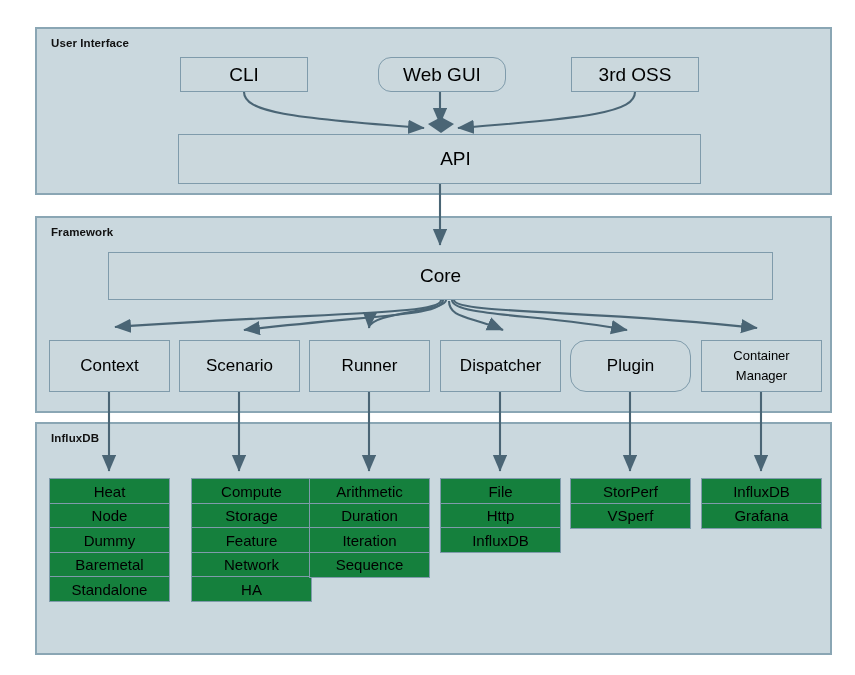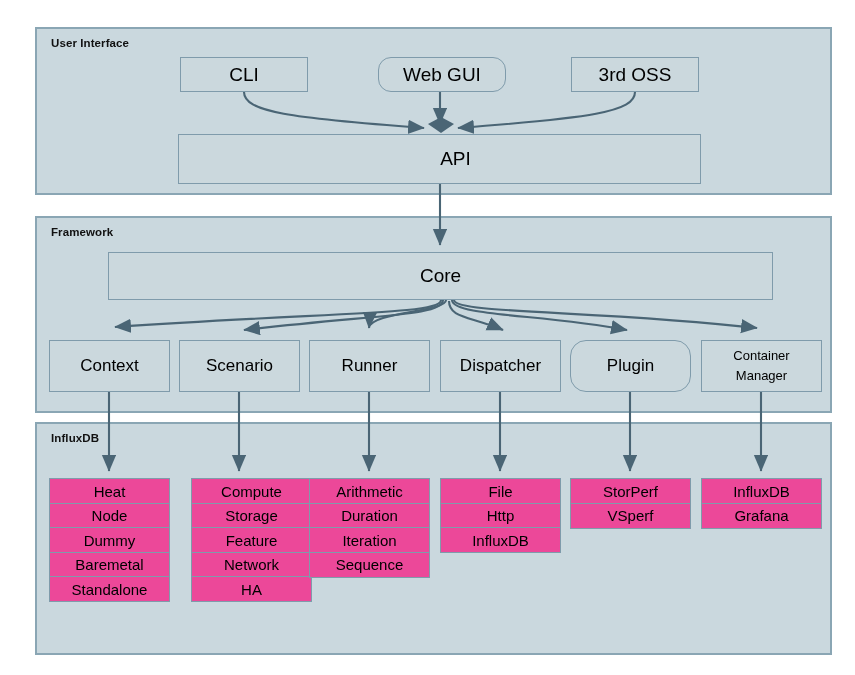--- a/index.html
+++ b/index.html
@@ -68,21 +68,21 @@
     line-height: 1.55;
     flex-direction: column;
   }
   .stack {
     position: absolute;
     z-index: 3;
     display: flex;
     flex-direction: column;
   }
   .cell {
-    background: #ec4899;
+    background: #15803d;
     border: 1.5px solid #7f9bab;
     box-sizing: border-box;
     height: 26px;
     margin-top: -1.5px;
     display: flex;
     align-items: center;
     justify-content: center;
     font-size: 15px;
     color: #000000;
     white-space: nowrap;

